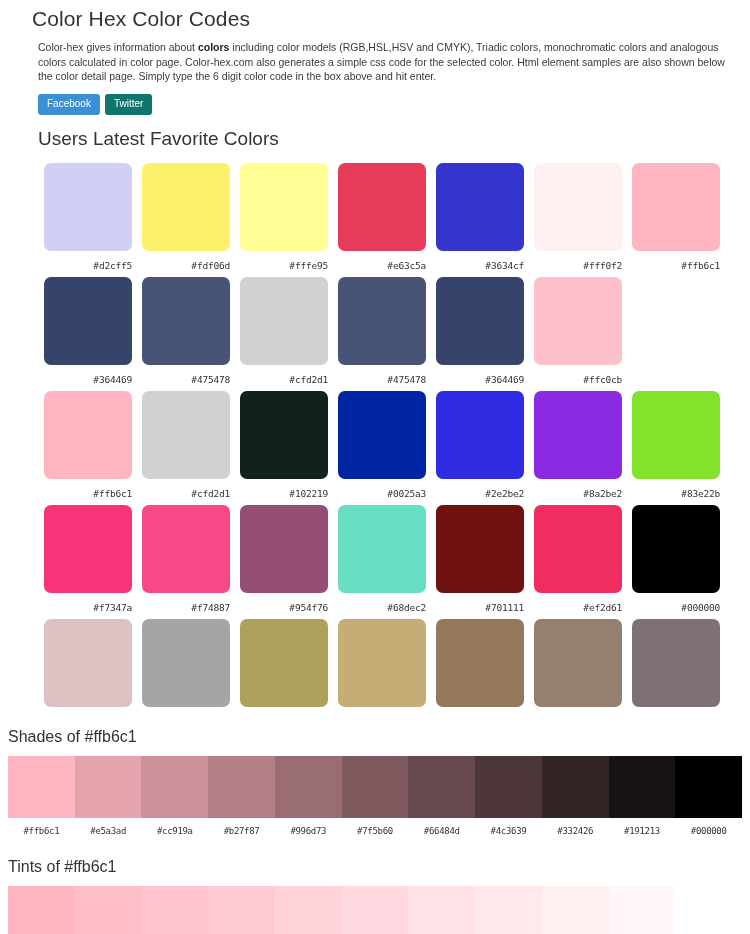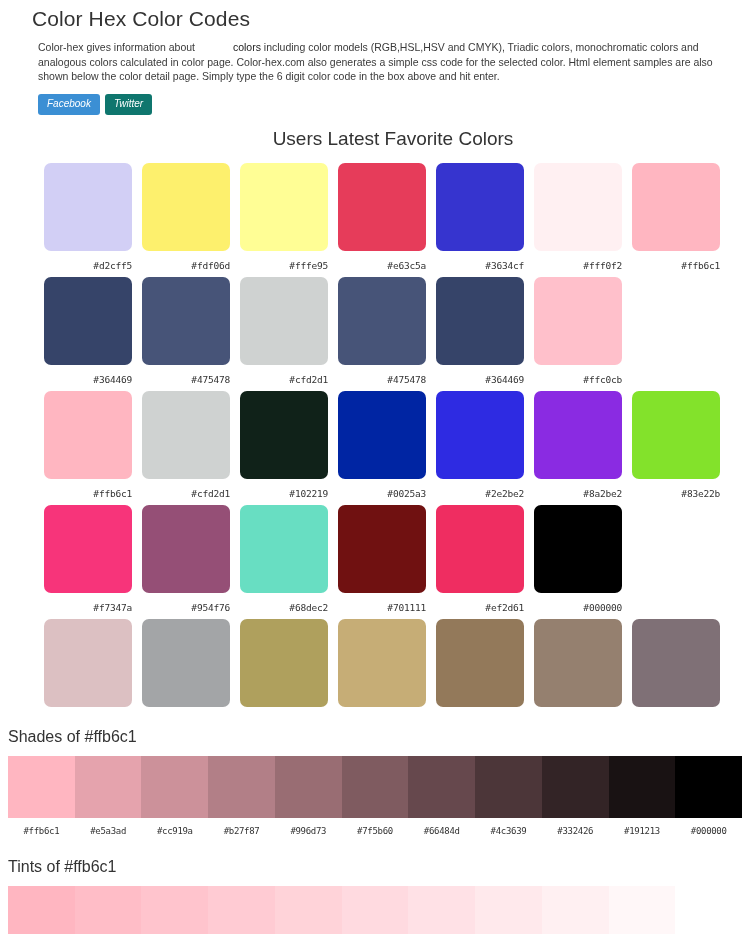--- a/index.html
+++ b/index.html
@@ -30,49 +30,47 @@
     letter-spacing: 0.1px;
   }
   p.intro {
     font-size: 10.5px;
     line-height: 14.6px;
     color: #3a3a3a;
     margin: 8px 0 0 0;
     padding: 0 10px 0 38px;
     text-align: left;
   }
-  p.intro b { font-weight: normal; color: #222; margin-left: 35px; }
+  p.intro b { font-weight: bold; color: #222; }
   .social-row {
     padding: 10px 0 0 38px;
     display: flex;
     gap: 5px;
   }
   .btn {
     display: inline-block;
     font-size: 10px;
     line-height: 12px;
     color: #ffffff;
     padding: 4px 9px 5px 9px;
     border-radius: 3px;
     border: none;
     cursor: pointer;
     font-family: "Liberation Sans", sans-serif;
-    font-style: italic;
   }
   .btn-facebook { background: #3b8fd4; }
   .btn-twitter  { background: #0f766e; }
 
   h2.section-title {
     font-size: 19px;
     font-weight: 400;
     color: #333333;
     margin: 0;
     padding: 12px 2px 0 38px;
     line-height: 24px;
-    text-align: center;
   }
   h2.shade-title {
     font-size: 16px;
     font-weight: 400;
     color: #333333;
     margin: 0;
     padding: 0 0 0 8px;
     line-height: 20px;
   }
 
@@ -237,20 +235,24 @@
         </div>
         <div class="swatch-cell">
           <span class="swatch-chip" style="background: rgb(131, 226, 43);"></span>
           <span class="swatch-label">#83e22b</span>
         </div>
       </div>
       <div class="swatch-row">
         <div class="swatch-cell">
           <span class="swatch-chip" style="background: rgb(247, 52, 122);"></span>
           <span class="swatch-label">#f7347a</span>
+        </div>
+        <div class="swatch-cell">
+          <span class="swatch-chip" style="background: rgb(247, 72, 135);"></span>
+          <span class="swatch-label">#f74887</span>
         </div>
         <div class="swatch-cell">
           <span class="swatch-chip" style="background: rgb(149, 79, 118);"></span>
           <span class="swatch-label">#954f76</span>
         </div>
         <div class="swatch-cell">
           <span class="swatch-chip" style="background: rgb(104, 222, 194);"></span>
           <span class="swatch-label">#68dec2</span>
         </div>
         <div class="swatch-cell">

